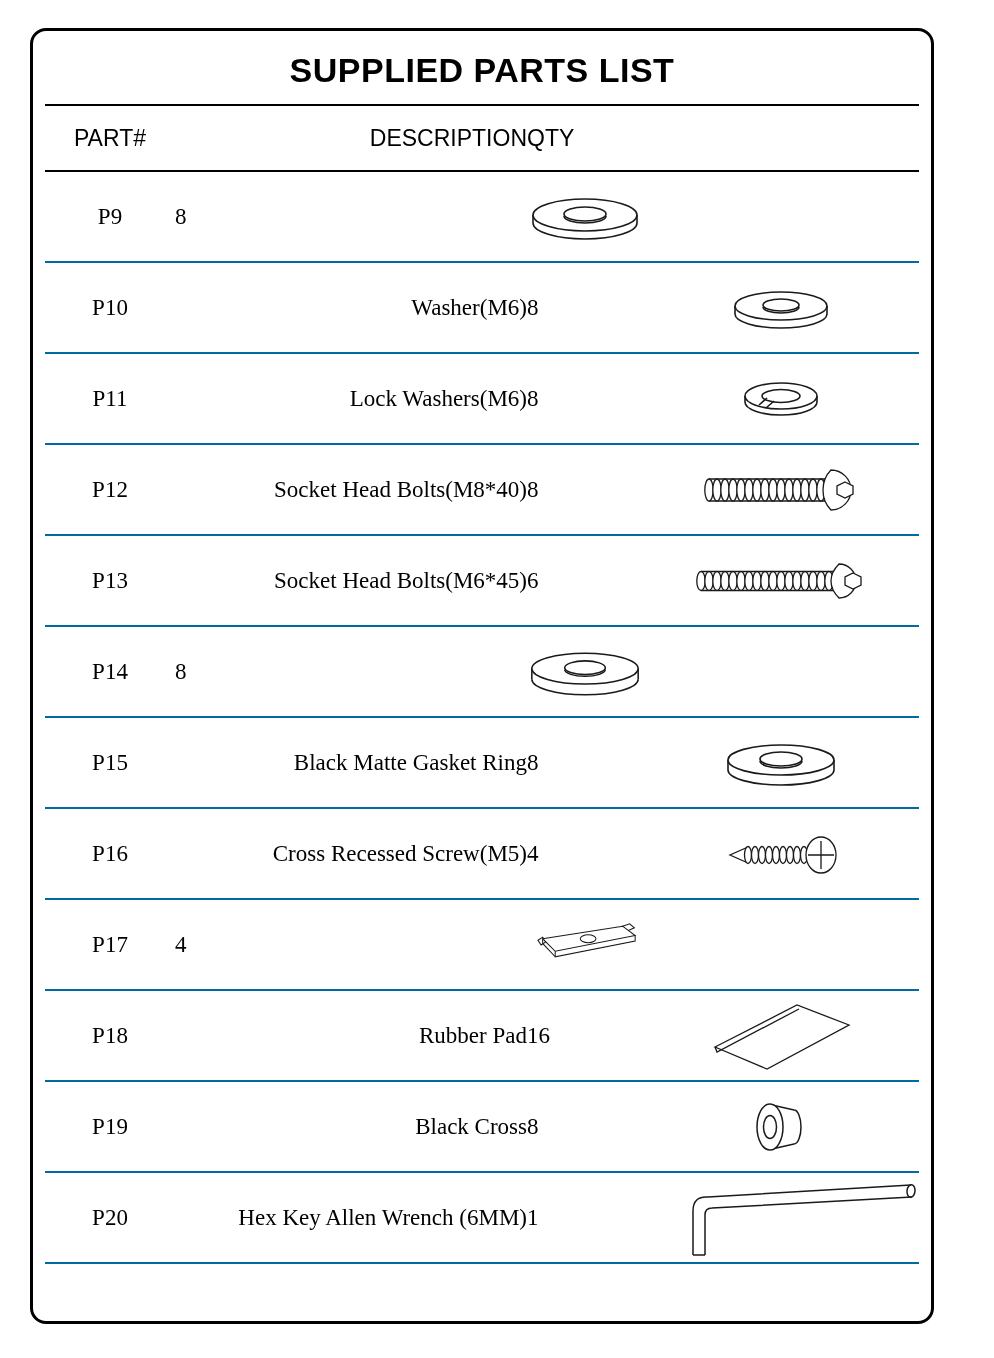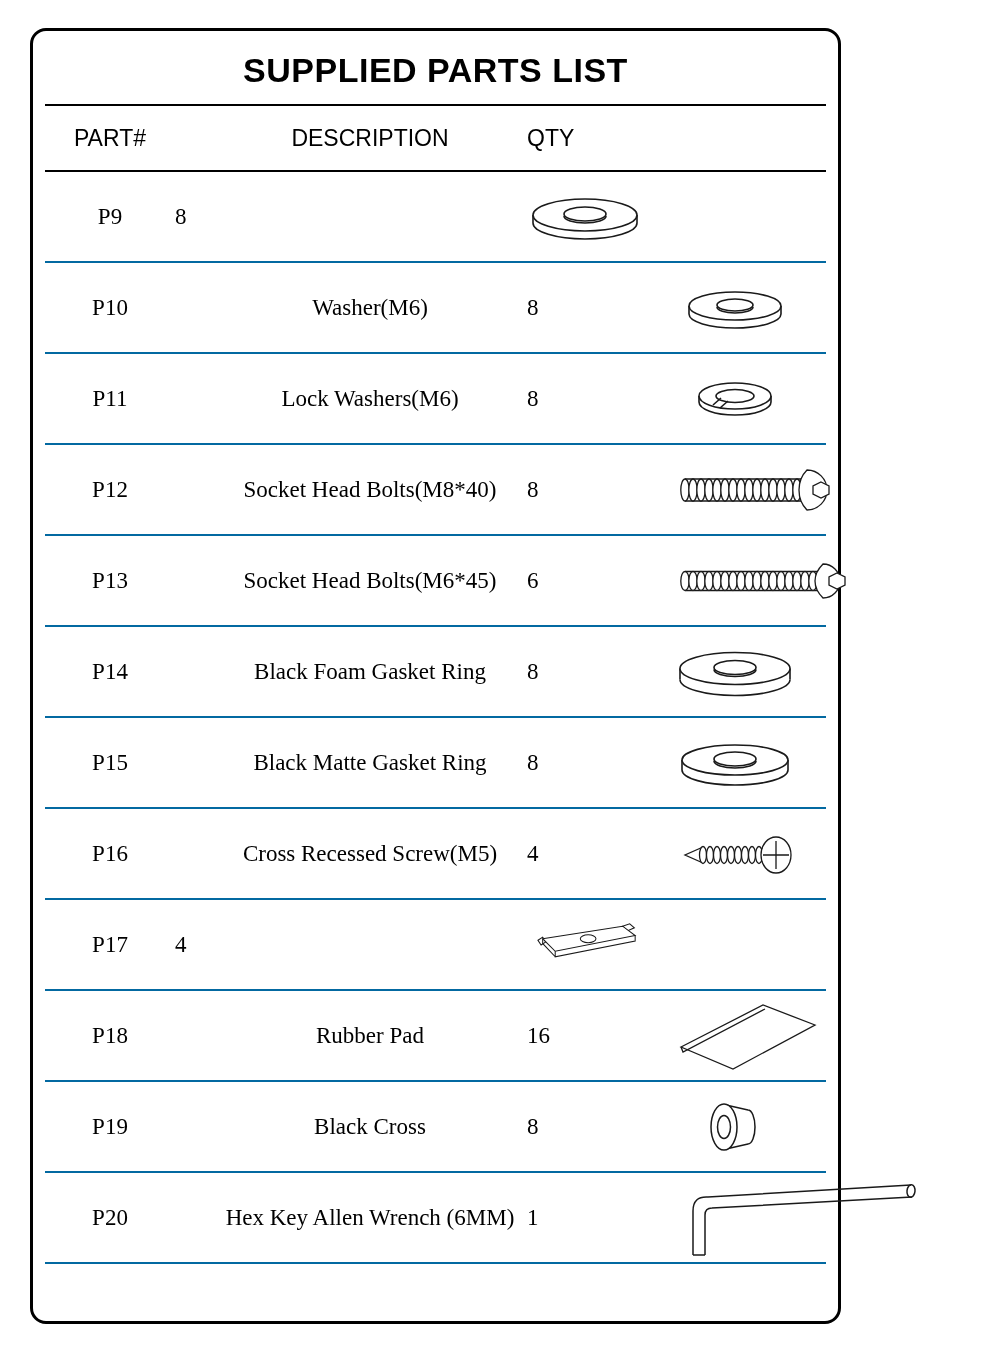--- a/index.html
+++ b/index.html
@@ -12,21 +12,21 @@
     height: 1358px;
     position: relative;
     font-family: "Liberation Sans", sans-serif;
     color: #000;
     overflow: hidden;
   }
   .sheet {
     position: absolute;
     left: 30px;
     top: 28px;
-    width: 811px;
+    width: 904px;
     height: 1296px;
     border: 3px solid #000;
     border-radius: 16px;
     box-sizing: border-box;
     background: #fff;
   }
   .title {
     text-align: center;
     font-weight: bold;
     font-size: 34px;
@@ -46,21 +46,21 @@
     margin: 0 12px;
     font-size: 23px;
   }
   .hdr { height: 64px; }
   .row {
     height: 89px;
     border-bottom: 2px solid #0369a1;
     font-family: Liberation Serif, serif;
   }
   .c-part { text-align: center; }
-  .c-desc { text-align: center; padding-left: 2px; margin-left: 36px; }
+  .c-desc { text-align: right; padding-left: 2px; margin-left: 36px; }
   .c-qty  { text-align: left; }
   .c-item {
     display: flex;
     justify-content: center;
     align-items: center;
     padding-right: 30px;
   }
   .c-item svg { display: block; }
 </style>
 </head>
@@ -182,21 +182,20 @@
               <ellipse cx="140" cy="29" rx="4.2" ry="9.5"></ellipse>
               <ellipse cx="148" cy="29" rx="4.2" ry="9.5"></ellipse>
               <path d="M150 12 a17 17 0 0 1 0 34 q-8 -8 -8 -17 q0 -9 8 -17 z"></path>
               <path d="M164 21 l8 4 v8 l-8 4 l-8 -4 v-8 z"></path>
             </g>
           </svg>
         </div>
   </div>
       <div class="row">
     <div class="c-part">P14</div>
-    <div class="c-desc">Black Foam Gasket Ring</div>
     <div class="c-qty">8</div>
     <div class="c-item">
           <svg width="120" height="62" viewBox="0 0 120 62">
             <g fill="#fff" stroke="#1a1a1a" stroke-width="1.6">
               <path d="M5 27.5 v11 M115 27.5 v11" fill="none"></path>
               <path d="M5 38.5 a55 16 0 0 0 110 0" fill="none"></path>
               <ellipse cx="60" cy="27.5" rx="55" ry="16"></ellipse>
               <ellipse cx="60" cy="26.5" rx="21" ry="7"></ellipse>
               <path d="M39 28.5 a21 7 0 0 0 42 0" fill="none"></path>
             </g>

